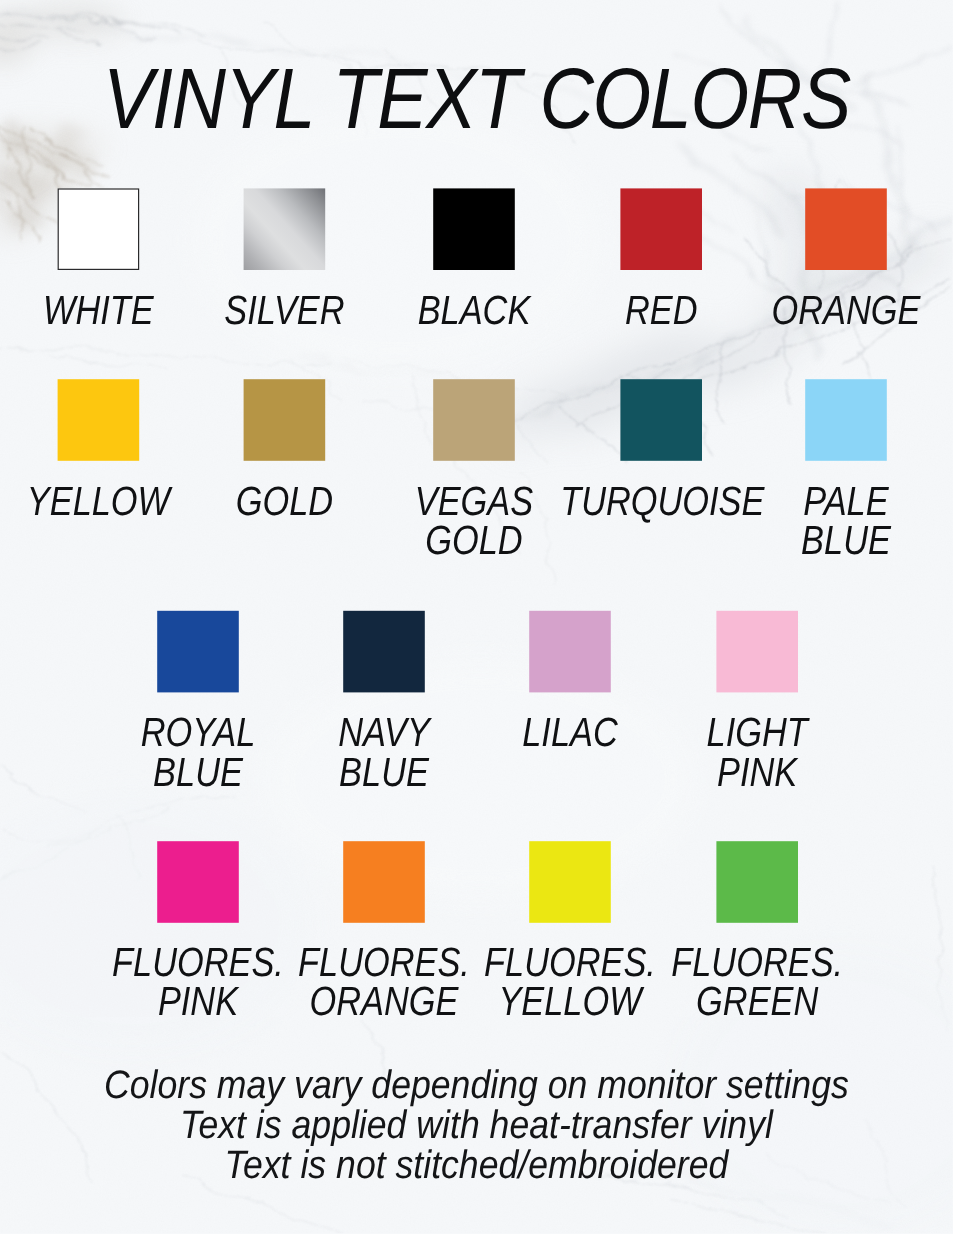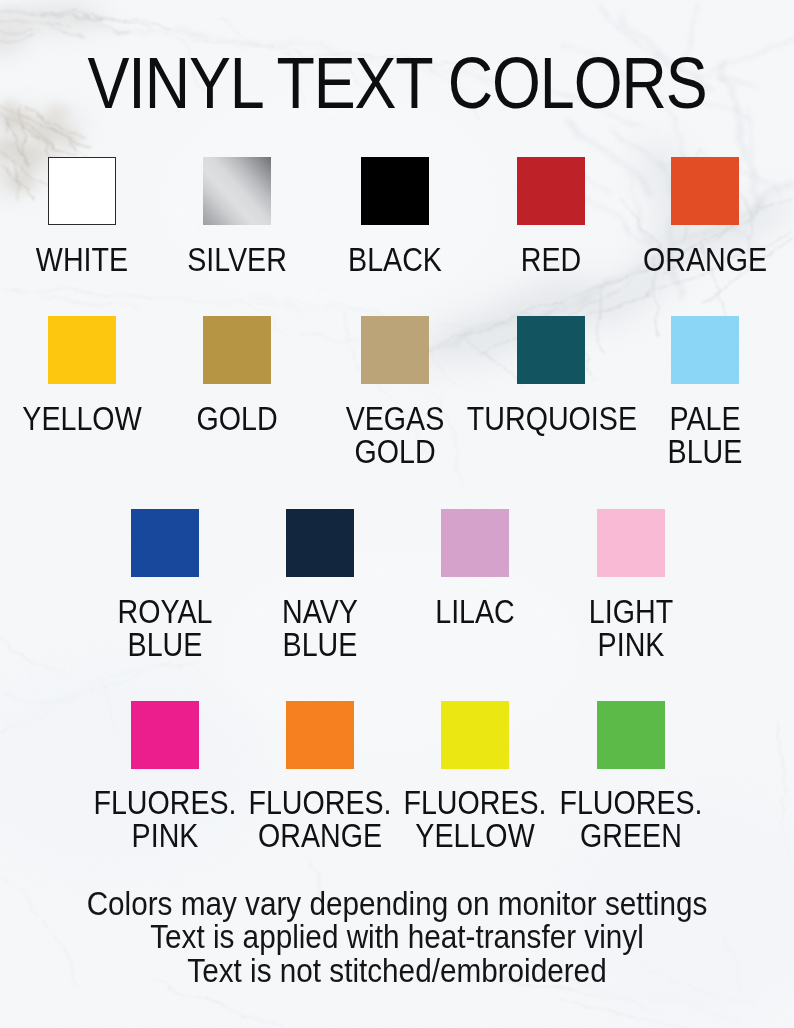--- a/index.html
+++ b/index.html
@@ -1,20 +1,20 @@
 <!DOCTYPE html>
 <html><head>
 <meta charset="utf-8">
 <style>
   html,body{margin:0;padding:0;}
   body{width:794px;height:1028px;overflow:hidden;background:#f6f8fa;
        font-family:"Liberation Sans",sans-serif;-webkit-font-smoothing:antialiased;}
   #page{position:relative;width:794px;height:1028px;overflow:hidden;background:#f6f8fa;}
   #marble{position:absolute;left:0;top:0;width:794px;height:1028px;z-index:0;}
-  #content{position:absolute;left:0;top:0;width:794px;height:1028px;z-index:3;}
+  #content{position:absolute;left:0;top:0;width:794px;height:1028px;z-index:3;font-style:italic;}
   .title{position:absolute;left:0px;top:47px;width:794px;text-align:center;
          font-size:71.5px;line-height:72px;color:#0d0e10;font-weight:400;
          letter-spacing:-1.25px;transform:scaleX(0.8785);transform-origin:50% 50%;}
   .sw{position:absolute;}
   .lbl{position:absolute;text-align:center;color:#101113;font-size:34px;
        line-height:33px;font-weight:400;white-space:pre-line;
        transform:scaleX(0.842);transform-origin:50% 0;}
   .footer{position:absolute;left:0;width:794px;text-align:center;color:#141517;
           font-size:33px;line-height:35px;font-weight:400;
           transform:scaleX(0.9);transform-origin:50% 50%;}

